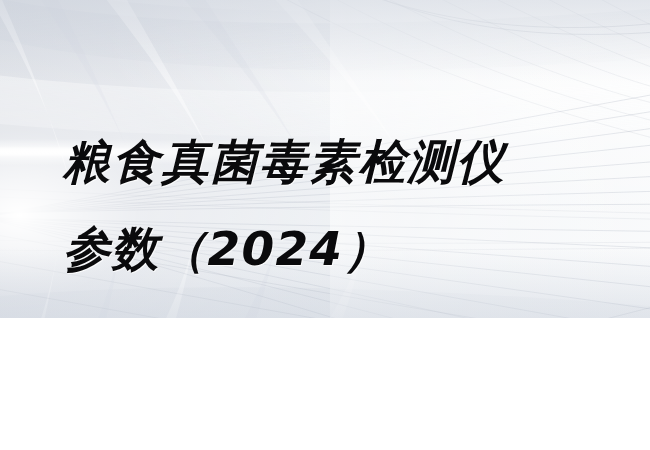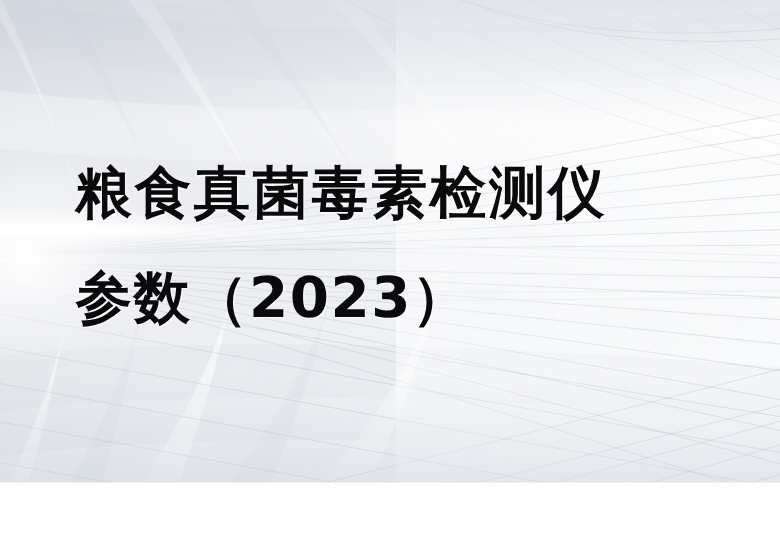--- a/index.html
+++ b/index.html
@@ -5,24 +5,25 @@
 <style>
   html, body {
     margin: 0;
     padding: 0;
     background: #ffffff;
   }
 
   #banner {
     position: relative;
     width: 650px;
-    height: 402px;
+    height: 318px;
     overflow: hidden;
     background: #fdba74;
     font-family: "DejaVu Sans", "Liberation Sans", sans-serif;
+    font-style: italic;
     -webkit-font-smoothing: antialiased;
   }
 
   
   .bg-layer {
     position: absolute;
     inset: 0;
     width: 100%;
     height: 100%;
     pointer-events: none;
@@ -213,16 +214,16 @@
         <rect x="330" y="0" width="320" height="450" fill="url(#fadeRight)" opacity="0.55"></rect>
       </g>
     </svg>
   </div>
 
   <div class="bg-layer bg-wash"></div>
   <div class="bg-layer bg-streak"></div>
 
   <div class="title-block">
     <span class="title-line line-1">粮食真菌毒素检测仪</span>
-    <span class="title-line line-2">参数（2023）</span>
+    <span class="title-line line-2">参数（2024）</span>
   </div>
 
 </div>
 
 </body></html>

